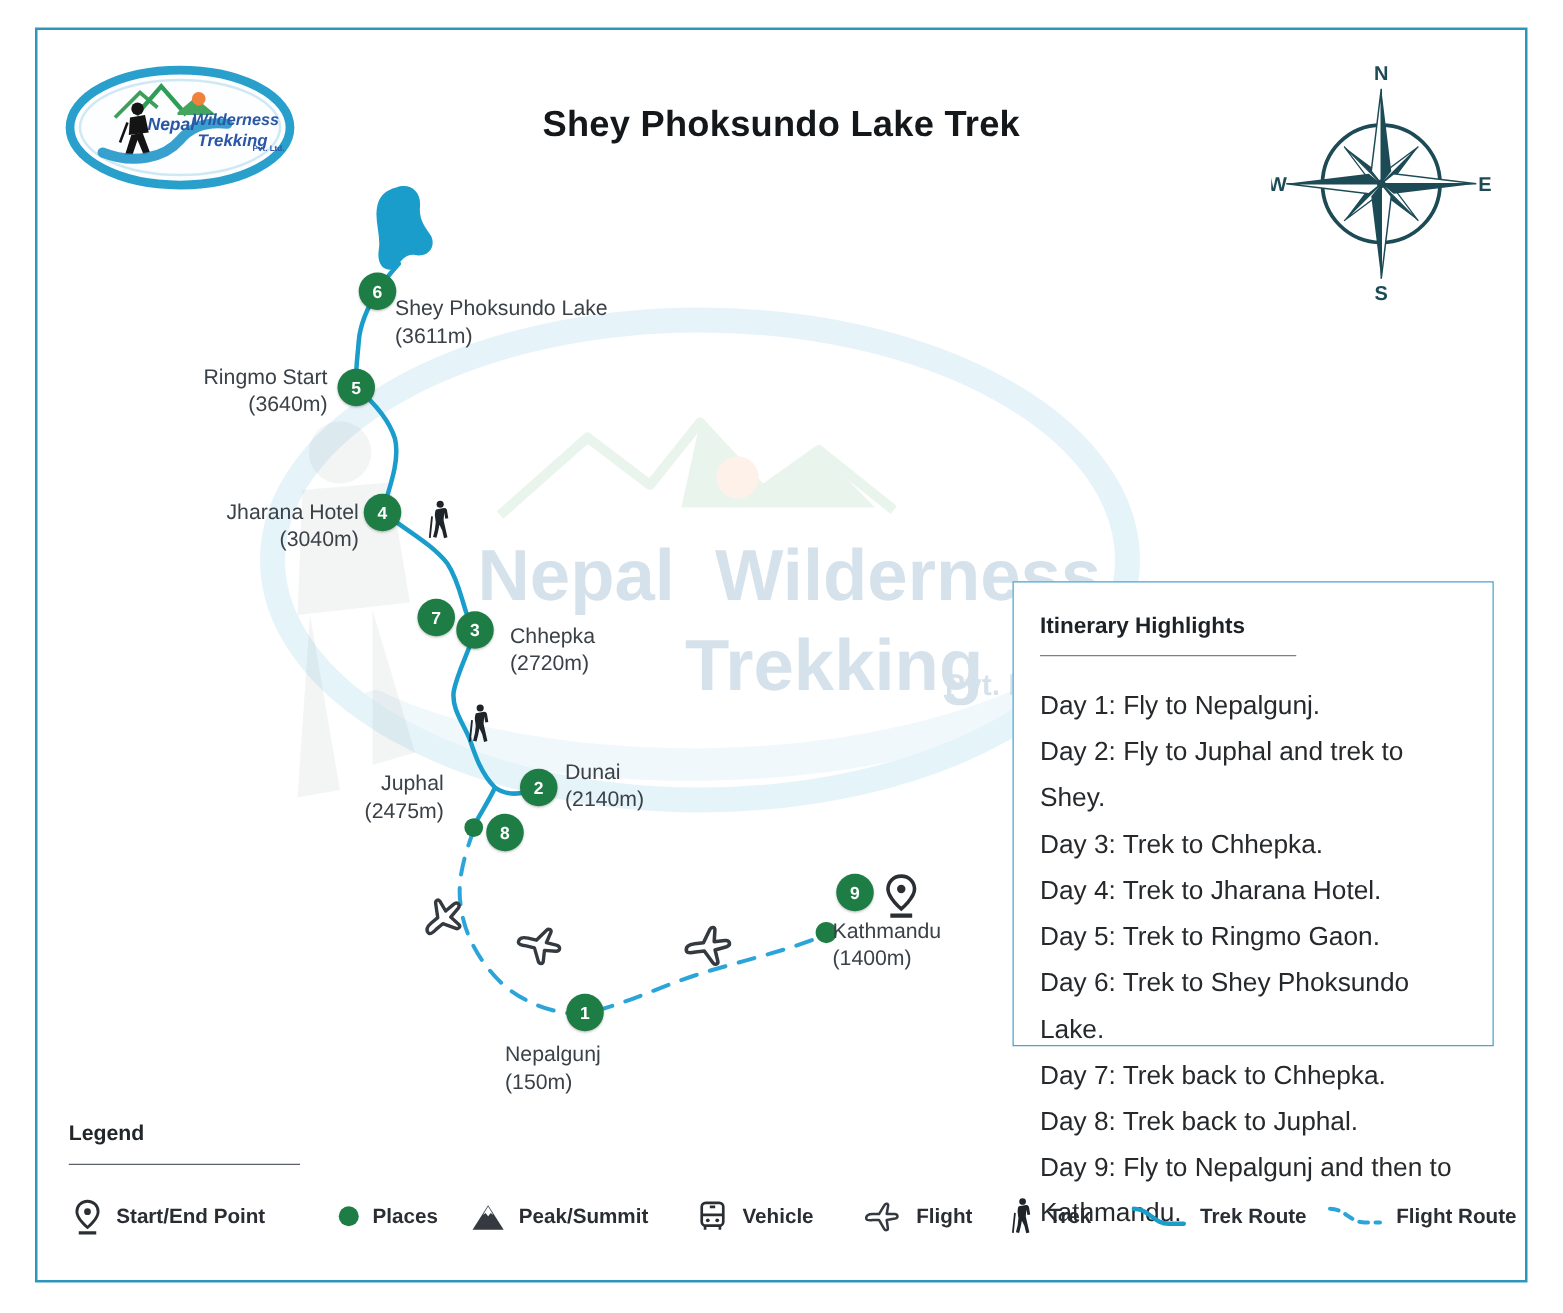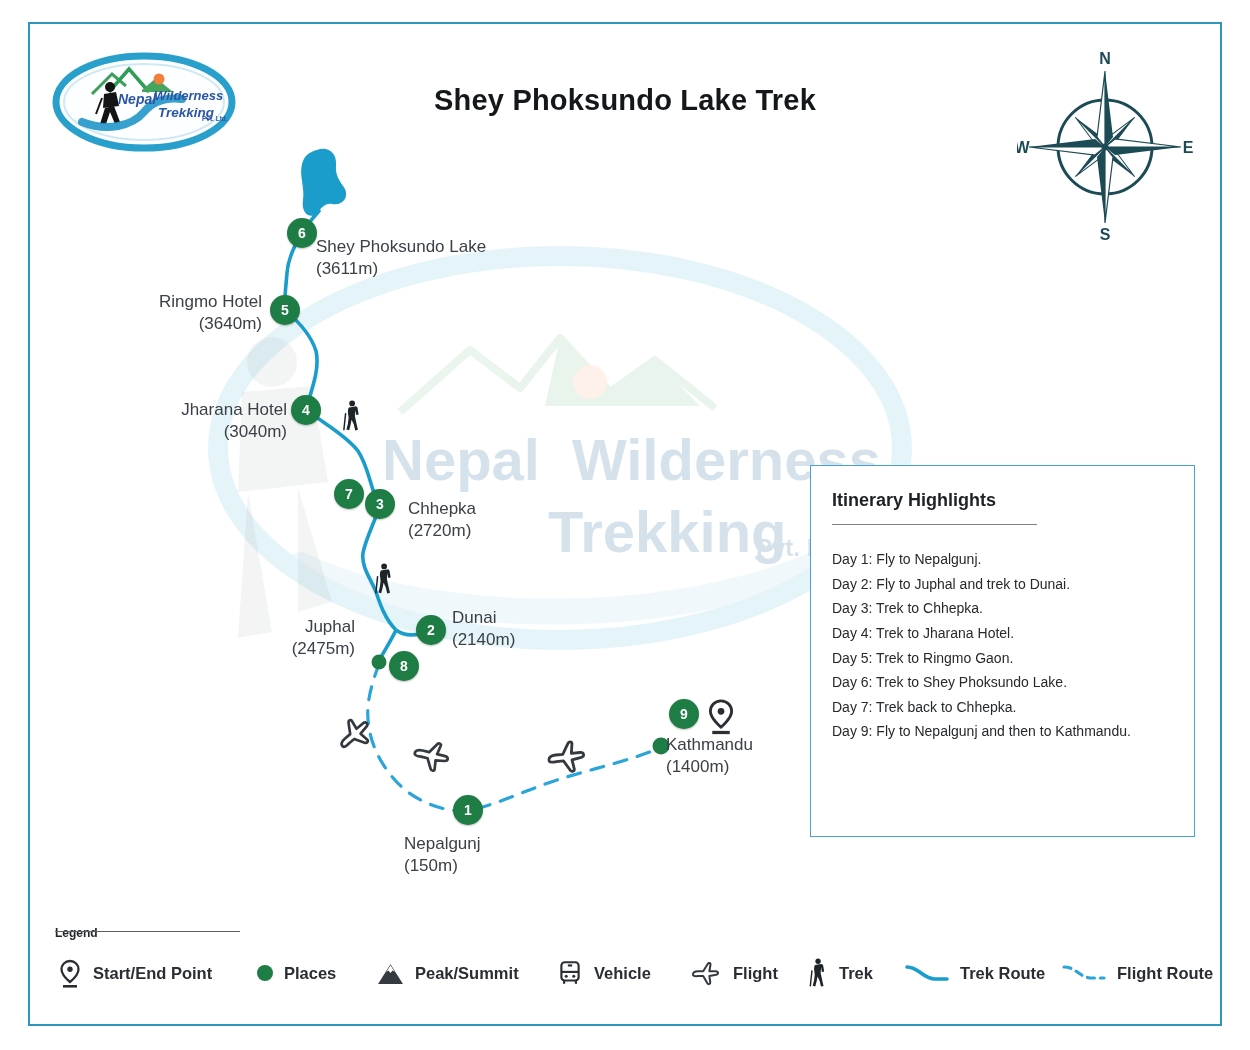--- a/index.html
+++ b/index.html
@@ -16,23 +16,23 @@
   .map-label { position:absolute; font-size:17px; font-weight:400; color:#3a4147; line-height:1.28; white-space:nowrap; }
   .map-label.right { text-align:right; }
   .map-label.center { text-align:left; }
   .map-icon { position:absolute; }
 
   .itinerary { position:absolute; left:810px; top:465px; width:385px; height:372px; background:#ffffff;
                border:1.6px solid #4aa3cb; padding:24px 21px 18px 21px; }
   .itinerary h2 { font-size:18px; font-weight:700; color:#1d2227; }
   .itinerary .rule { width:205px; height:0; border-bottom:1.3px solid #7a8288; margin-top:13px; }
   .itinerary .days { margin-top:22px; }
-  .itinerary .day { font-size:14px; color:#26292c; line-height:1.76; }
-
-  .legend-title { position:absolute; left:55px; top:926px; font-size:12px; font-weight:700; color:#22262a; }
+  .itinerary .day { font-size:21px; color:#26292c; line-height:1.76; }
+
+  .legend-title { position:absolute; left:55px; top:897px; font-size:17px; font-weight:700; color:#22262a; }
   .legend-rule { position:absolute; left:55px; top:931px; width:185px; height:0; border-bottom:1.3px solid #5a6065; }
   .legend-item { position:absolute; top:953px; height:40px; display:flex; align-items:center; gap:11px; }
   .legend-item .lbl { font-size:16.5px; font-weight:600; color:#2a2e33; white-space:nowrap; }
   .dot-swatch { width:16px; height:16px; border-radius:50%; background:#1e7d45; }
 
   svg text { font-family:"Liberation Sans", sans-serif; }
 </style>
 </head>
 <body>
 
@@ -152,21 +152,21 @@
   <div class="marker" style="left:431px;top:630px">2</div>
   <div class="marker" style="left:404px;top:666px">8</div>
   <div class="marker" style="left:468px;top:810px">1</div>
   <div class="marker" style="left:684px;top:714px">9</div>
 
   <div class="map-label" style="left:316px;top:236px">
     <div>Shey Phoksundo Lake</div>
       <div>(3611m)</div>
   </div>
   <div class="map-label right" style="right:988px;top:291px">
-    <div>Ringmo Hotel</div>
+    <div>Ringmo Start</div>
       <div>(3640m)</div>
   </div>
   <div class="map-label right" style="right:963px;top:399px">
     <div>Jharana Hotel</div>
       <div>(3040m)</div>
   </div>
   <div class="map-label" style="left:408px;top:498px">
     <div>Chhepka</div>
       <div>(2720m)</div>
   </div>
@@ -185,43 +185,44 @@
   <div class="map-label center" style="left:666px;top:734px;width:112px">
     <div>Kathmandu</div>
       <div>(1400m)</div>
   </div>
 
   <div class="itinerary">
     <h2>Itinerary Highlights</h2>
     <div class="rule"></div>
     <div class="days">
       <div class="day">Day 1: Fly to Nepalgunj.</div>
-      <div class="day">Day 2: Fly to Juphal and trek to Dunai.</div>
+      <div class="day">Day 2: Fly to Juphal and trek to Shey.</div>
       <div class="day">Day 3: Trek to Chhepka.</div>
       <div class="day">Day 4: Trek to Jharana Hotel.</div>
       <div class="day">Day 5: Trek to Ringmo Gaon.</div>
       <div class="day">Day 6: Trek to Shey Phoksundo Lake.</div>
       <div class="day">Day 7: Trek back to Chhepka.</div>
+      <div class="day">Day 8: Trek back to Juphal.</div>
       <div class="day">Day 9: Fly to Nepalgunj and then to Kathmandu.</div>
     </div>
   </div>
 
   <div class="legend-title">Legend</div>
   <div class="legend-rule"></div>
 
   <div class="legend-item" style="left:58px">
     <svg style="width:24px;height:31px" viewBox="0 0 24 29">
       <path d="M12,2 C7,2 3.5,5.8 3.5,10.3 C3.5,16 12,23 12,23 C12,23 20.5,16 20.5,10.3 C20.5,5.8 17,2 12,2 Z" fill="none" stroke="#2b2f33" stroke-width="2.3"></path>
       <circle cx="12" cy="10.3" r="2.7" fill="#2b2f33"></circle>
       <line x1="5" y1="27.3" x2="19" y2="27.3" stroke="#2b2f33" stroke-width="2.6"></line>
     </svg>
     <span class="lbl">Start/End Point</span>
   </div>
 
-  <div class="legend-item" style="left:257px">
+  <div class="legend-item" style="left:271px">
     <span class="dot-swatch"></span>
     <span class="lbl">Places</span>
   </div>
 
   <div class="legend-item" style="left:377px">
     <svg style="width:27px;height:23px" viewBox="0 0 26 22">
       <polygon points="13,2 25,21 1,21" fill="#343a40"></polygon>
       <path d="M9,9.5 L13,3 L17,9.5 L15,8 L13,10.5 L11,8 Z" fill="#ffffff"></path>
     </svg>
     <span class="lbl">Peak/Summit</span>

